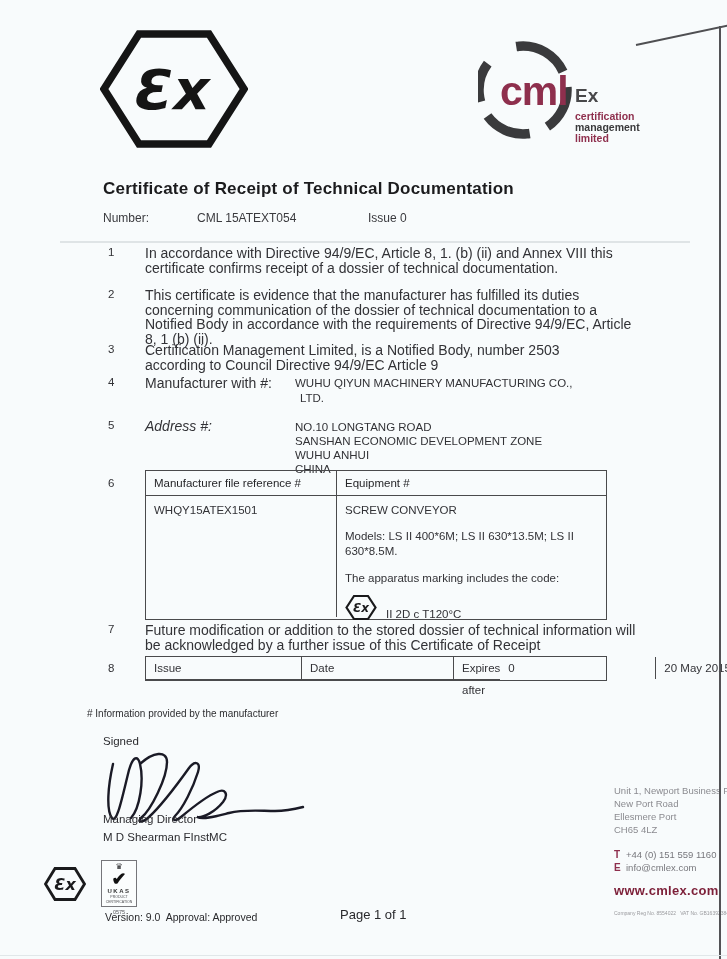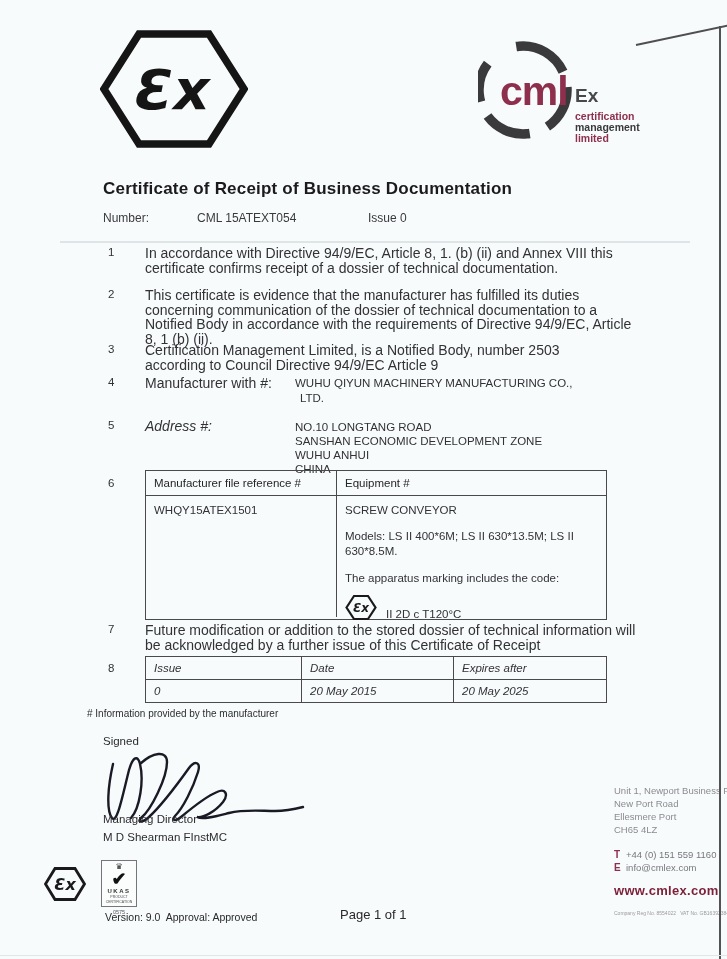--- a/index.html
+++ b/index.html
@@ -22,21 +22,21 @@
   .ftable .hcell{font-size:11.5px;font-weight:normal;color:#252528;padding:6px 8px;}
   .ftable .brow{display:flex;}
   .ftable .bcell{font-size:11.5px;color:#323236;padding:8px;}
   .colL{width:174px;border-right:1px solid #4a4a4c;}
   .colR{flex:1;}
   .eq-models{margin-top:13px;line-height:15px;}
   .eq-intro{margin-top:13px;}
   .marking-row{margin-top:10px;display:flex;align-items:flex-end;}
   .marking-code{font-size:11.5px;margin-left:9px;margin-bottom:1px;}
   
-  .itable{border:1px solid #4a4a4c;display:flex;flex-direction:column;font-style:italic;}
+  .itable{border:1px solid #4a4a4c;display:flex;flex-direction:row;}
   .itable .row{display:flex;height:22px;line-height:22px;}
   .itable .row.head{border-bottom:1px solid #4a4a4c;}
   .itable .cell{font-size:11.5px;color:#323236;padding-left:8px;box-sizing:border-box;}
   .ic1{width:156px;border-right:1px solid #4a4a4c;}
   .ic2{width:152px;border-right:1px solid #4a4a4c;}
   .ic3{flex:1;}
   .footnote{font-size:10px;color:#2e2e31;}
   .sig-name{font-size:11.5px;color:#2c2c30;}
   
   .ukas-box{width:34px;border:1px solid #76767a;text-align:center;background:#fbfdfd;padding:1px 0 2px 0;}
@@ -72,21 +72,21 @@
 
   <svg class="abs" style="left:478px;top:33px;" width="195" height="118" viewBox="0 0 195 118">
     <circle cx="45" cy="57" r="44" fill="none" stroke="#3a3a3c" stroke-width="9.5" stroke-dasharray="54 16 46 19 48 16 40 34" transform="rotate(-95 45 57)"></circle>
     <text x="22" y="72" font-size="41" font-weight="bold" fill="#8e2f4d" letter-spacing="-1">cml</text>
     <text x="97" y="69" font-size="19" font-weight="bold" fill="#48484a">Ex</text>
     <text x="97" y="87" font-size="10.5" font-weight="bold" fill="#8e2f4d">certification</text>
     <text x="97" y="98" font-size="10.5" font-weight="bold" fill="#3a3a3c">management</text>
     <text x="97" y="109" font-size="10.5" font-weight="bold" fill="#8e2f4d">limited</text>
   </svg>
 
-  <div class="abs title" style="left:103px;top:179px;">Certificate of Receipt of Business Documentation</div>
+  <div class="abs title" style="left:103px;top:179px;">Certificate of Receipt of Technical Documentation</div>
   <div class="abs meta" style="left:103px;top:211px;">Number:</div>
   <div class="abs meta" style="left:197px;top:211px;">CML 15ATEXT054</div>
   <div class="abs meta" style="left:368px;top:211px;">Issue 0</div>
   <div class="abs rule" style="left:60px;top:241px;width:630px;"></div>
 
   <div class="abs clause-num" style="left:108px;top:246px;">1</div>
   <div class="abs clause-text" style="left:145px;top:246px;width:482px;">In accordance with Directive 94/9/EC, Article 8, 1. (b) (ii) and Annex VIII this certificate confirms receipt of a dossier of technical documentation.</div>
 
   <div class="abs clause-num" style="left:108px;top:288px;">2</div>
   <div class="abs clause-text" style="left:145px;top:288px;width:492px;">This certificate is evidence that the manufacturer has fulfilled its duties concerning communication of the dossier of technical documentation to a Notified Body in accordance with the requirements of Directive 94/9/EC, Article 8, 1 (b) (ii).</div>

